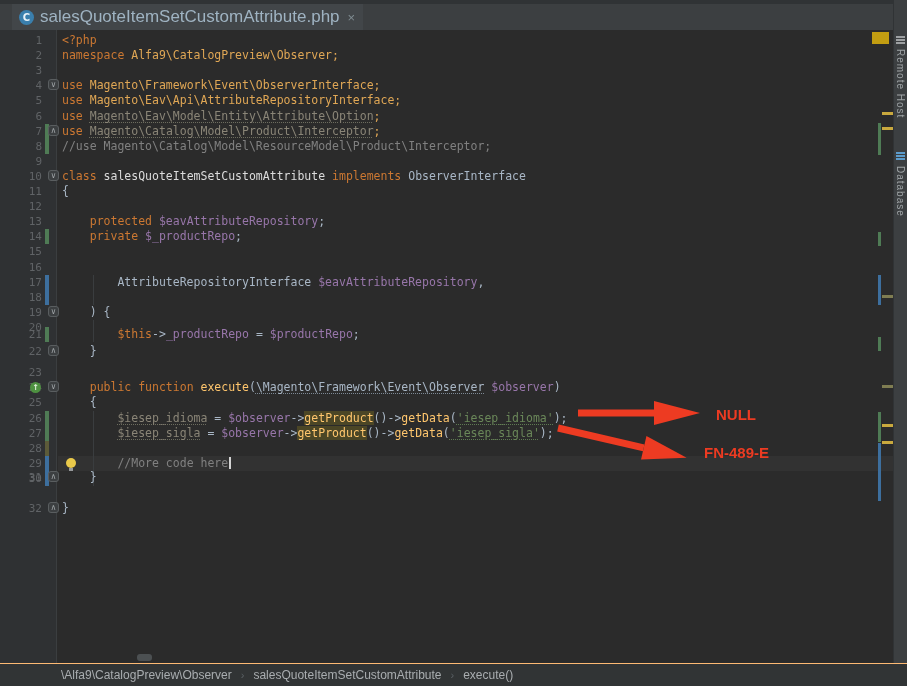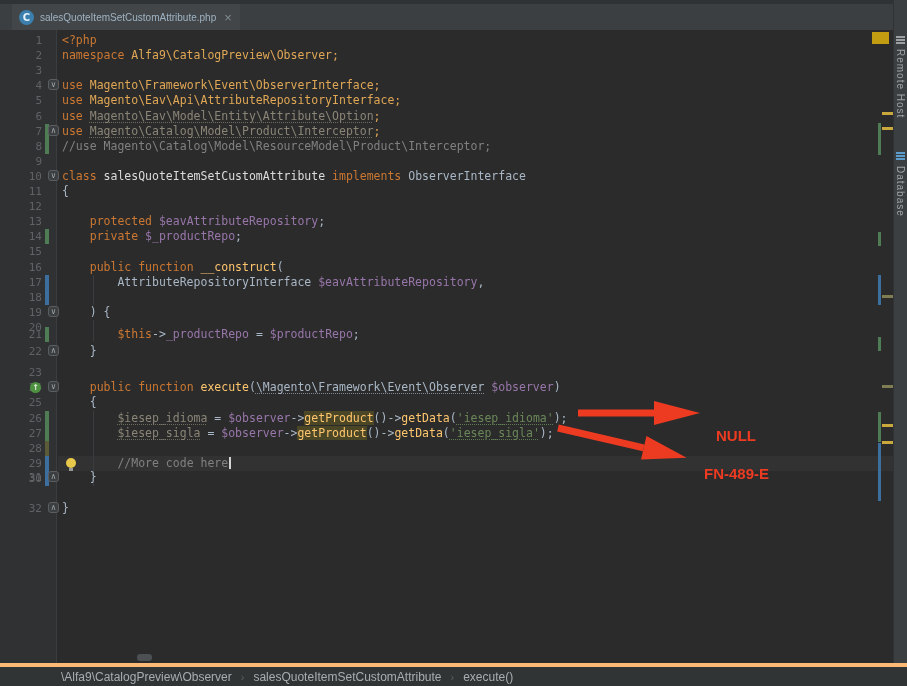--- a/index.html
+++ b/index.html
@@ -7,21 +7,21 @@
   .app{position:relative;width:907px;height:686px;background:#2B2B2B;overflow:hidden;
        font-family:"Liberation Sans",sans-serif;}
   
   .tabbar{position:absolute;top:0;left:0;width:893px;height:30px;background:#3C3F41;
           border-top:4px solid #303335;}
   .tab{position:absolute;left:12px;top:0;height:26px;background:#424649;display:flex;
        align-items:center;padding:0 8px 0 7px;}
   .tab-underline{position:absolute;left:0;top:26px;width:258px;height:4px;background:#3E8FB0;}
   .tab-icon{width:15px;height:15px;border-radius:50%;background:#3A7FAD;color:#E8F2F8;
             font:bold 10px/15px "DejaVu Sans",sans-serif;text-align:center;margin-right:6px;}
-  .tab-title{color:#9FB3C2;font-size:10px;margin-right:8px;}
+  .tab-title{color:#9FB3C2;font-size:17px;margin-right:8px;}
   .tab-close{color:#7F8B91;font-size:13px;line-height:13px;}
   
   .editor{position:absolute;top:30px;left:0;width:893px;height:633px;background:#2B2B2B;}
   .gutter-bg{position:absolute;left:0;top:0;bottom:0;width:57px;background:#2F3133;
              border-right:1px solid #3B3E40;}
   .row{position:absolute;left:0;width:100%;height:15.1px;}
   .row.current::before{content:'';position:absolute;left:58px;right:0;top:0;bottom:0;background:#323232;}
   .num{position:absolute;left:0;top:0;width:42px;text-align:right;color:#606366;
        font:11px/15.1px "DejaVu Sans Mono",monospace;}
   .bar{position:absolute;left:45px;top:0;width:4px;height:15.1px;}
@@ -48,33 +48,33 @@
   .stripe{position:absolute;top:0;right:0;width:31px;height:100%;}
   .stripe .indicator{position:absolute;left:10px;top:2px;width:17px;height:12px;background:#C29D11;}
   .mark{position:absolute;}
   .mark.bar{left:16px;width:3px;}
   .mark.dash{left:20px;width:11px;}
   .mark.green{background:#4F7B55;} .mark.blue{background:#3D6F9E;}
   .mark.yellow{background:#C9A93E;} .mark.olive{background:#7F7D52;}
   .hscroll-thumb{position:absolute;left:137px;top:624px;width:15px;height:7px;background:#4C5052;border-radius:3px;}
   
   .overlay{position:absolute;top:0;left:0;width:893px;height:633px;pointer-events:none;z-index:6;}
-  .ann{position:absolute;color:#ED3B22;font:bold 15px "Liberation Sans",sans-serif;z-index:7;margin-top:21px;}
+  .ann{position:absolute;color:#ED3B22;font:bold 15px "Liberation Sans",sans-serif;z-index:7;}
   .ann1{left:716px;top:376px;} .ann2{left:704px;top:414px;}
   
   .rightbar{position:absolute;top:0;right:0;width:14px;height:663px;background:#3C3F41;
             border-left:1px solid #303335;display:flex;flex-direction:column;align-items:center;
             padding-top:36px;gap:34px;}
   .rb-item{display:flex;flex-direction:column;align-items:center;gap:5px;}
   .rb-label{writing-mode:vertical-rl;font-size:10px;color:#9FA4A6;letter-spacing:1px;}
   .icon-hamburger{width:9px;height:8px;background:repeating-linear-gradient(#9DA0A2 0 2px,transparent 2px 3px);}
   .icon-database{width:9px;height:9px;background:repeating-linear-gradient(#5C9CCC 0 2px,transparent 2px 3px);}
   
   .crumbs{position:absolute;left:0;bottom:0;width:907px;height:23px;background:#313435;
-          border-top:4px solid #fdba74;display:flex;align-items:center;padding-left:57px;
+          border-top:1px solid #fdba74;display:flex;align-items:center;padding-left:57px;
           font-size:12px;color:#A9ADB0;}
   .crumb{margin:0 4px;}
   .crumb-sep{color:#5A6064;margin:0 5px;font-size:11px;}
 </style>
 </head>
 <body>
 
 <div class="app">
 
   <div class="tabbar">
@@ -150,21 +150,20 @@
           <span class="num">14</span>
           <span class="bar green"></span>
           <pre class="code"><span class="pl">    </span><span class="kw">private</span><span class="var"> $_productRepo</span><span class="pl">;</span></pre>
         </div>
         <div class="row" style="top: 214.4px;">
           <span class="num">15</span>
           <pre class="code"></pre>
         </div>
         <div class="row" style="top: 229.5px;">
           <span class="num">16</span>
-          <pre class="code"><span class="pl">    </span><span class="kw">public function </span><span class="fn">__construct</span><span class="pl">(</span></pre>
         </div>
         <div class="row" style="top: 244.6px;">
           <span class="guide"></span>
           <span class="num">17</span>
           <span class="bar blue"></span>
           <pre class="code"><span class="pl">        AttributeRepositoryInterface </span><span class="var">$eavAttributeRepository</span><span class="pl">,</span></pre>
         </div>
         <div class="row" style="top: 259.7px;">
           <span class="guide"></span>
           <span class="num">18</span>

